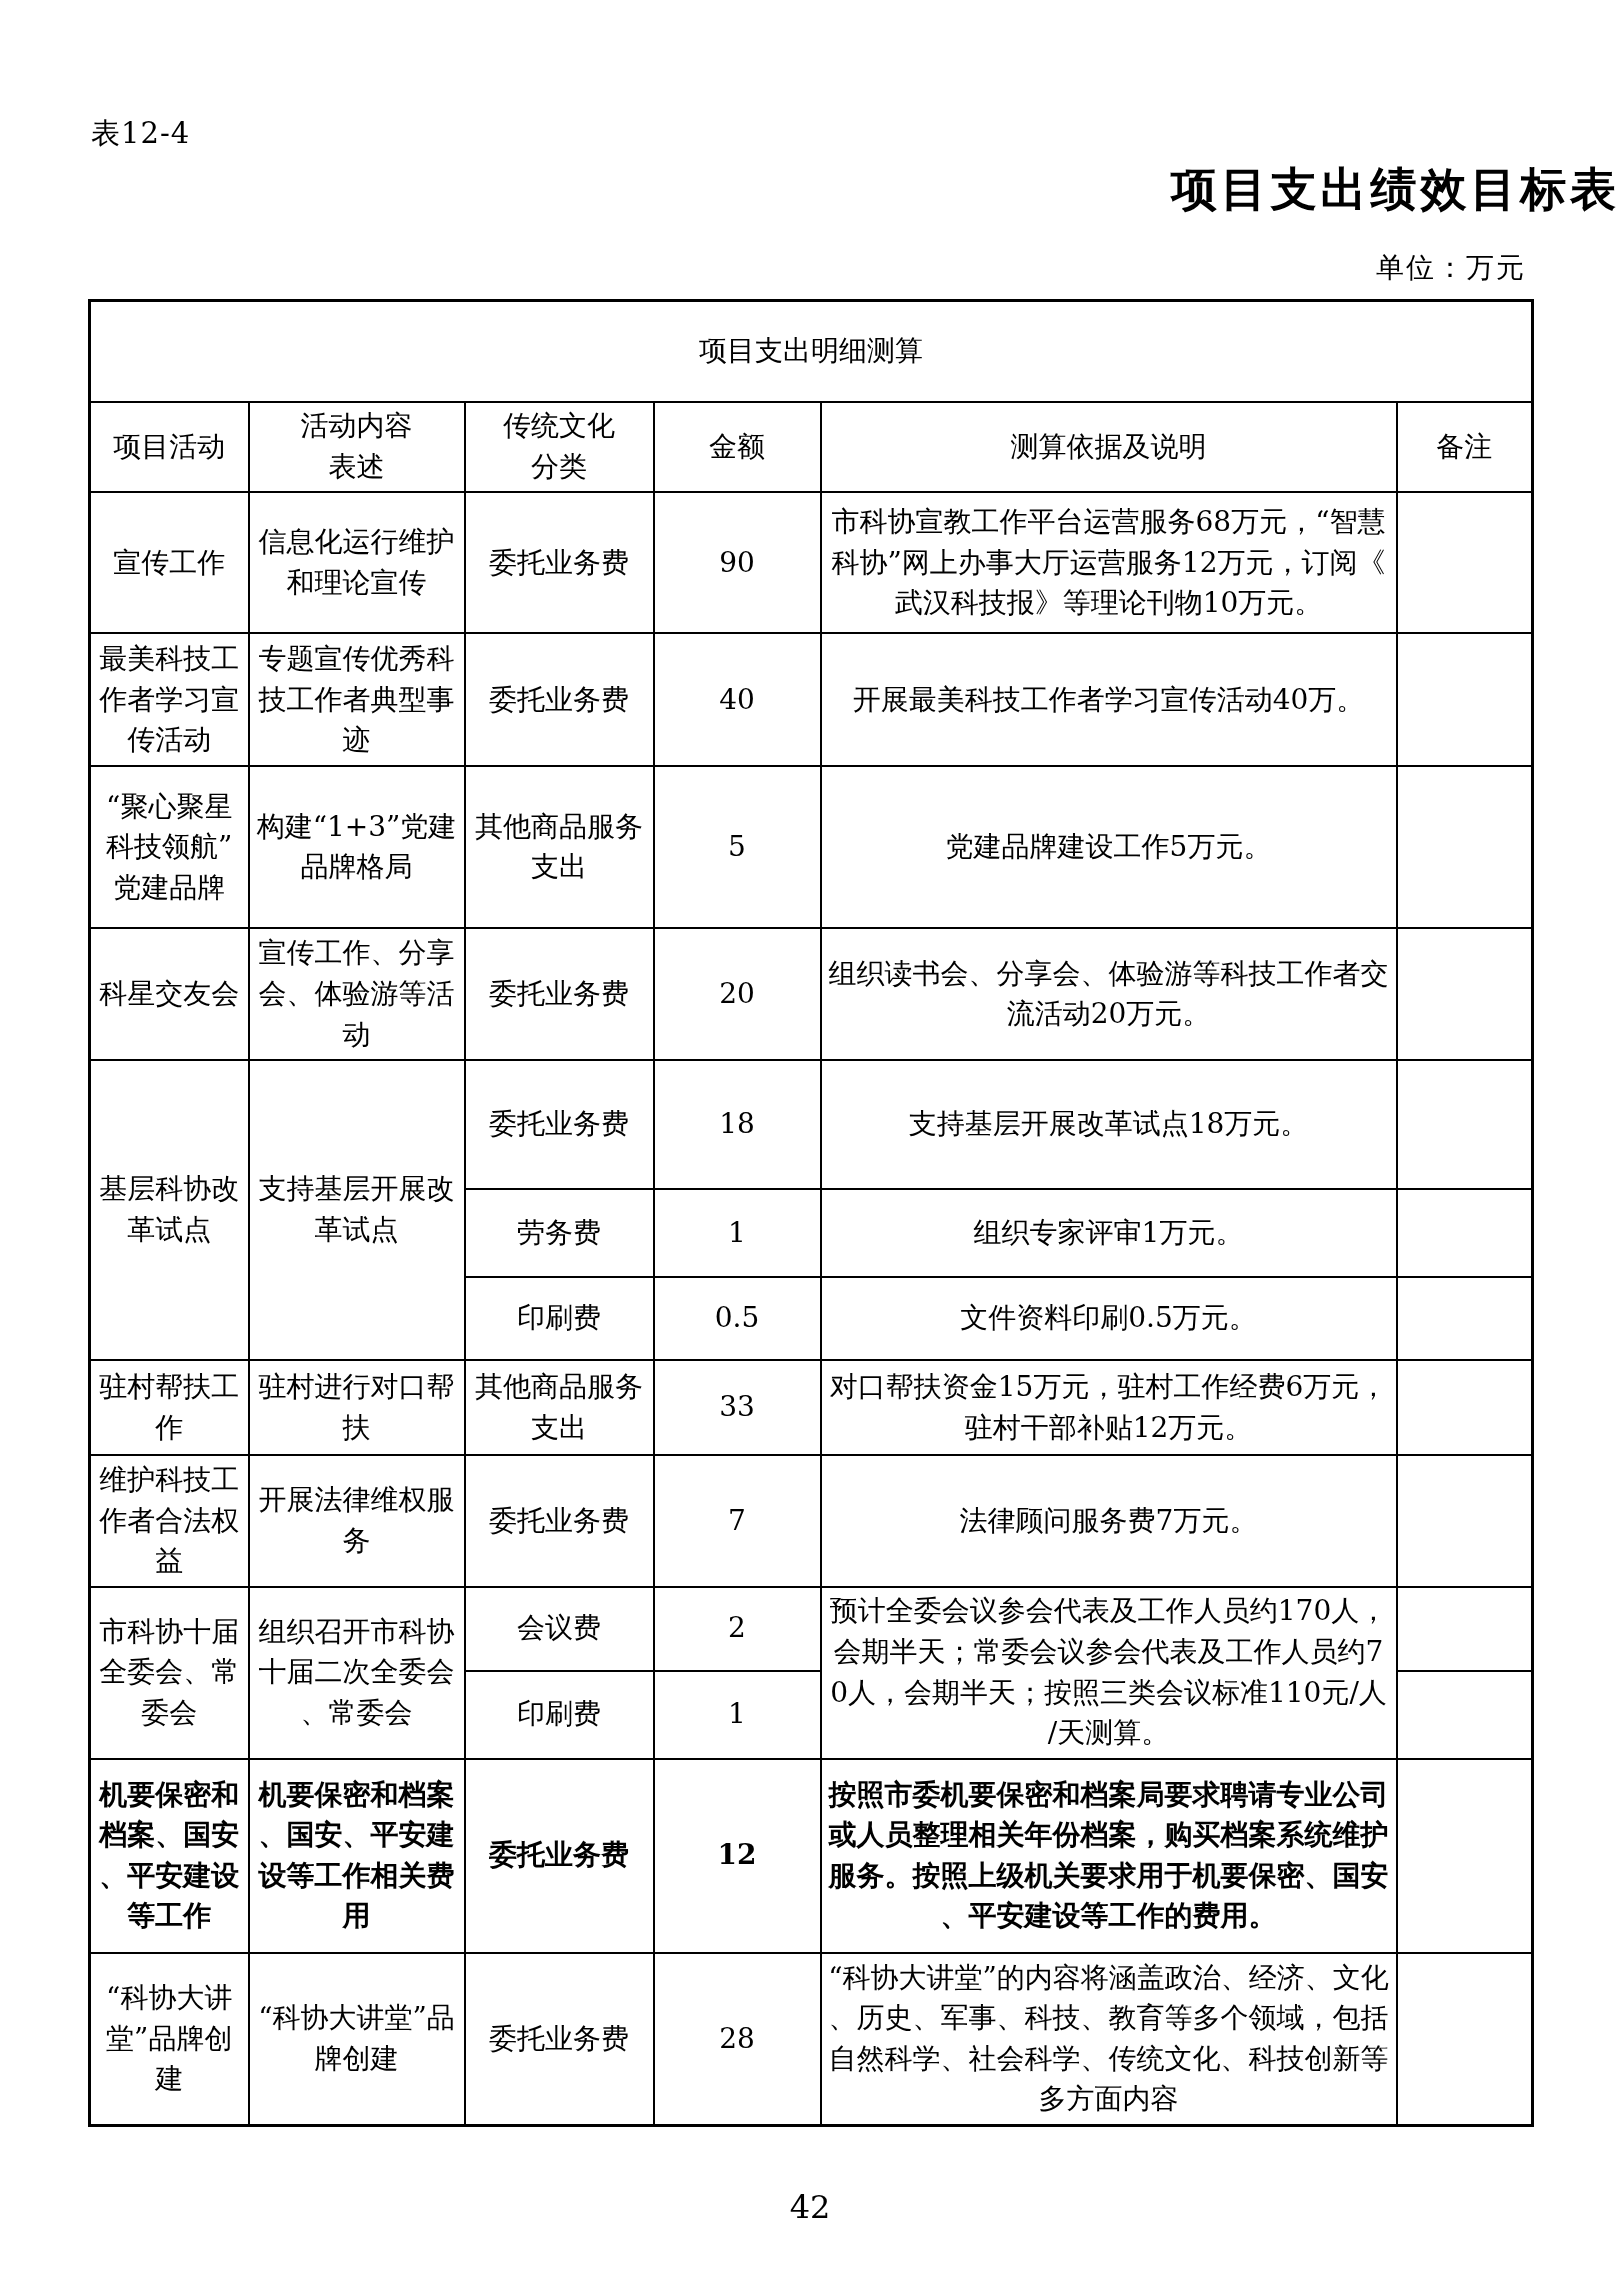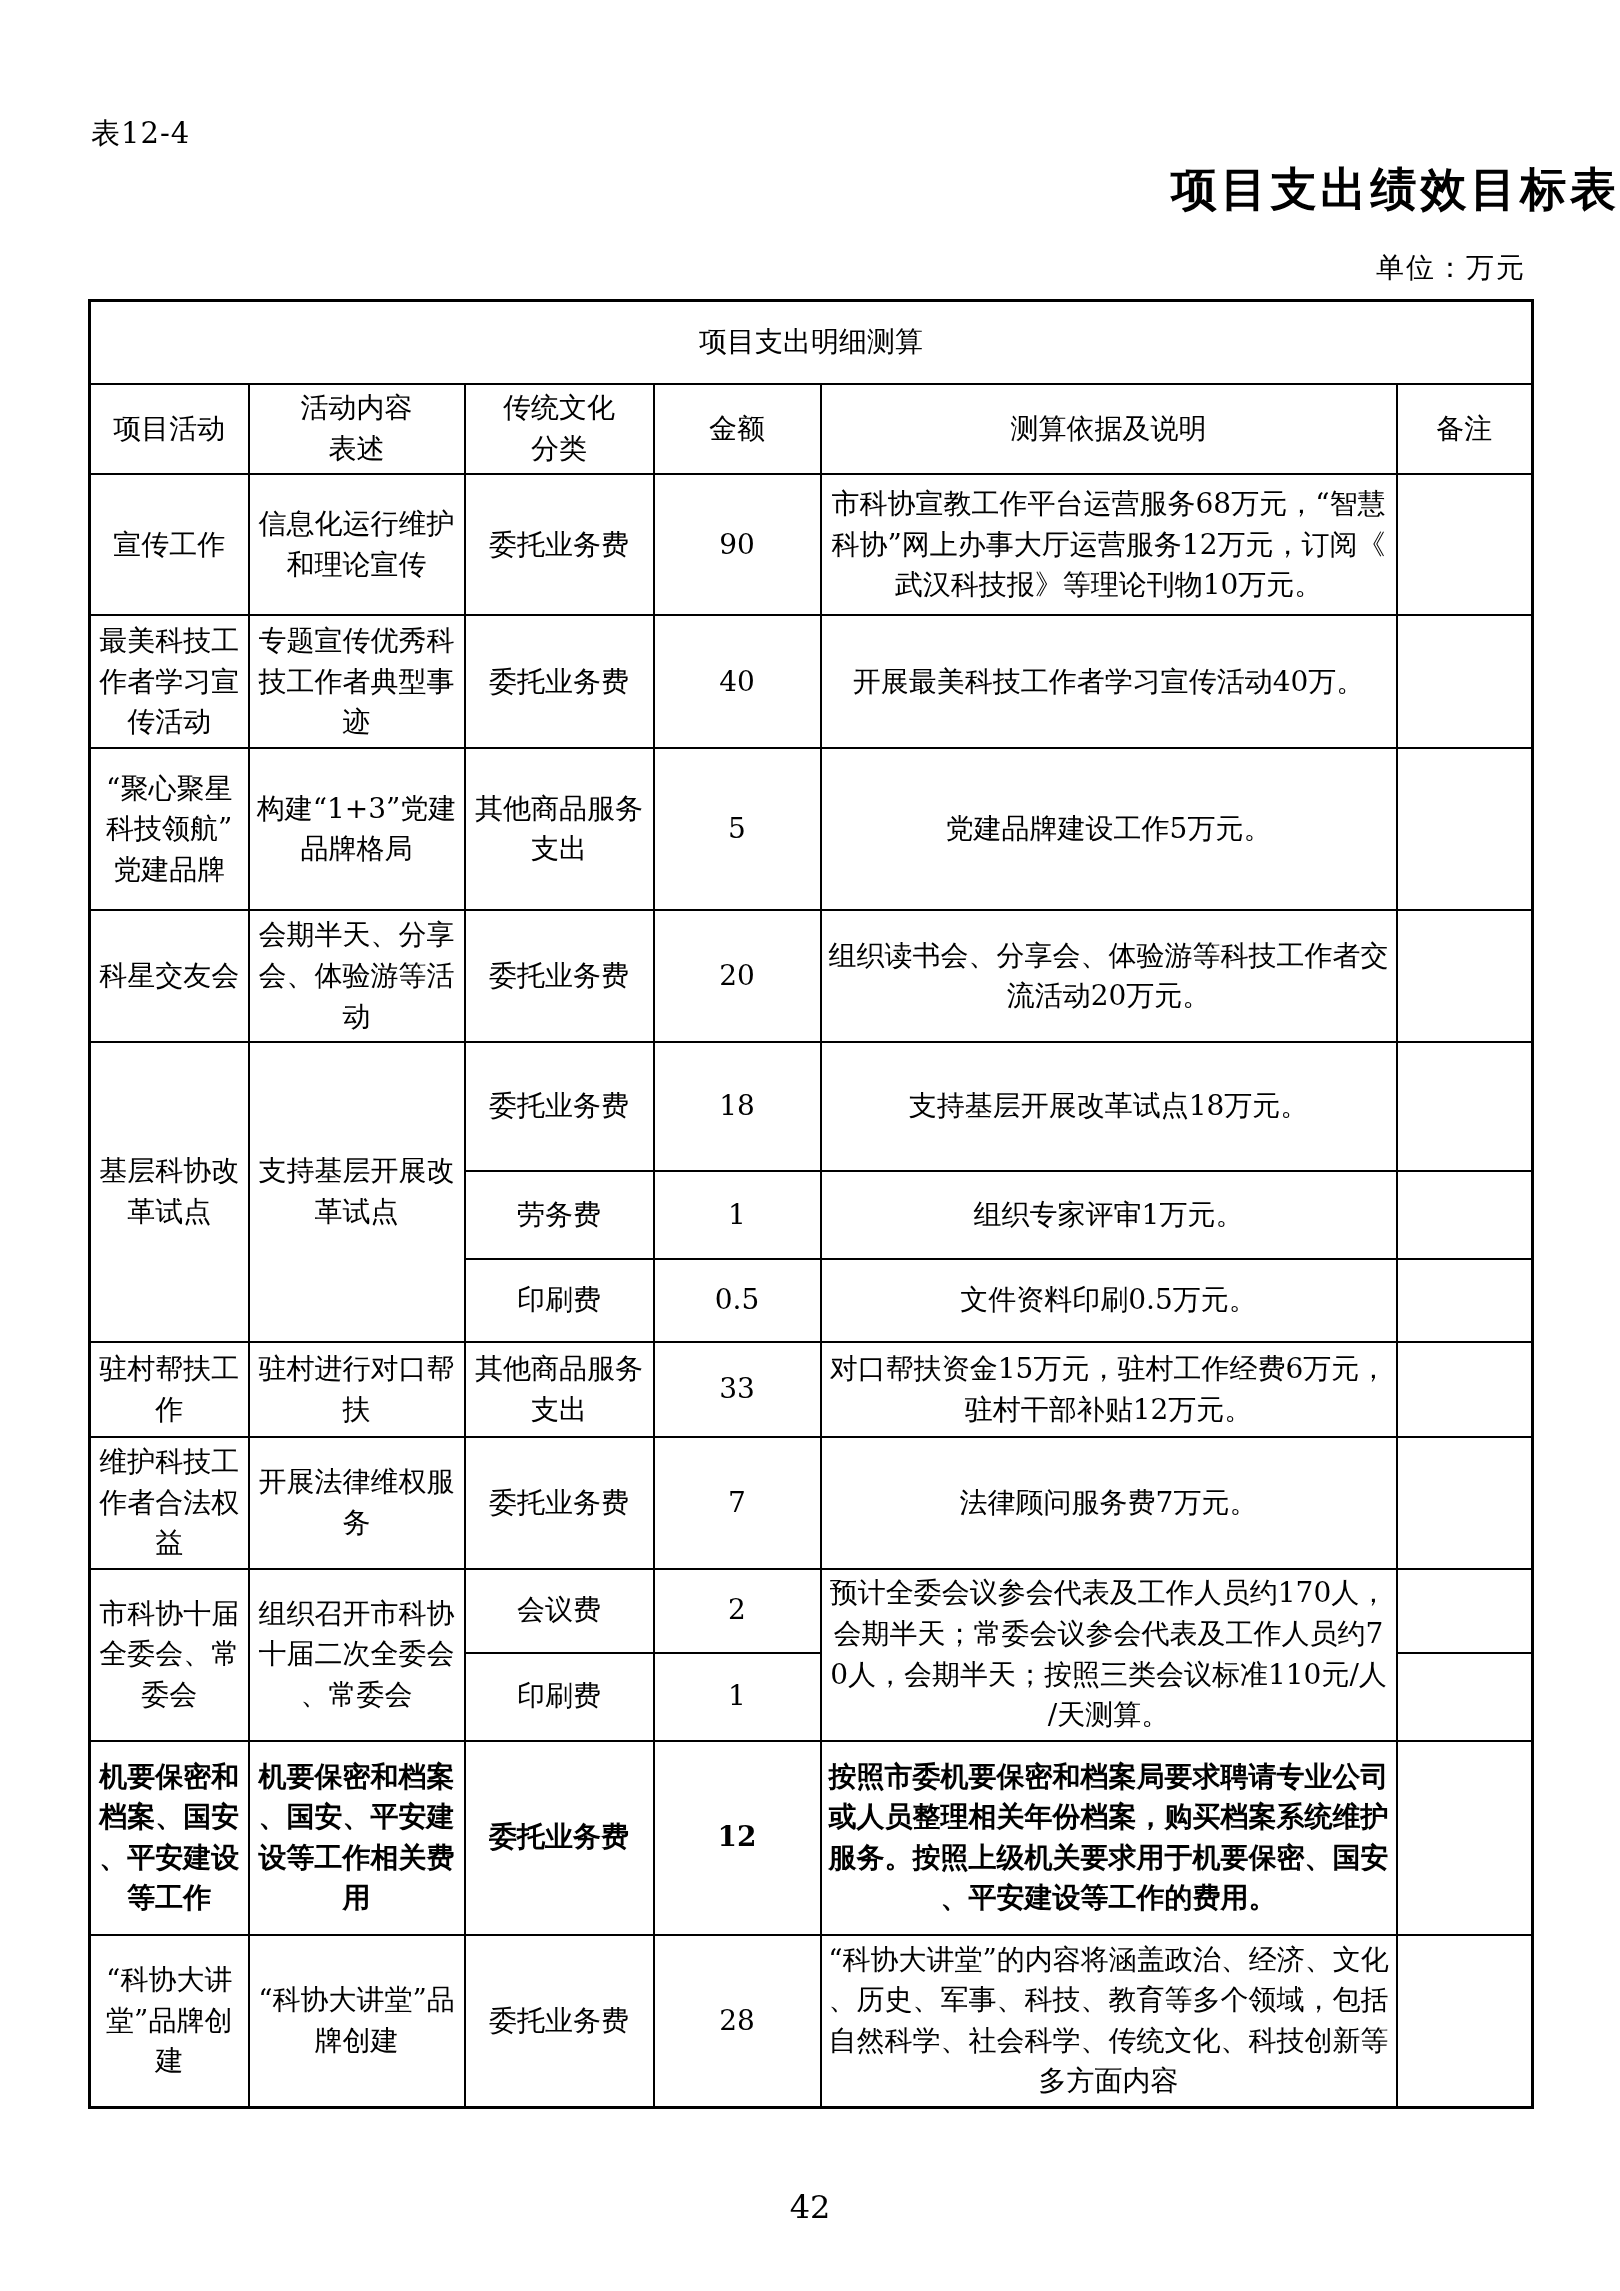--- a/index.html
+++ b/index.html
@@ -23,21 +23,21 @@
     border-top:2.9px solid #000;border-bottom:2.9px solid #000;
     text-align:center;vertical-align:middle;
     font-size:28px;line-height:1.45;padding:3.9px 5.9px;
     line-break:anywhere;word-break:break-all;
     font-family:"DejaVu Serif","Liberation Serif",serif;
   }
   td.basis{text-align:left;padding:5.9px 11.8px;}
   td.pre{white-space:pre-line;}
   td.num{font-size:29px;}
   
-  tr.h-section{height:83px;}
+  tr.h-section{height:101px;}
   tr.h-header{height:86px;}
   tr.h-r1{height:141px;}
   tr.h-r2{height:133px;}
   tr.h-r3{height:162px;}
   tr.h-r4{height:127px;}
   tr.h-g1a{height:129px;}
   tr.h-g1b{height:88px;}
   tr.h-g1c{height:83px;}
   tr.h-r8{height:95px;}
   tr.h-r9{height:107px;}
@@ -104,21 +104,21 @@
       <td>“聚心聚星科技领航”党建品牌</td>
       <td>构建“1+3”党建品牌格局</td>
       <td>其他商品服务支出</td>
       <td class="num">5</td>
       <td class="basis">党建品牌建设工作5万元。</td>
       <td></td>
     </tr>
 
     <tr class="h-r4">
       <td>科星交友会</td>
-      <td>会期半天、分享会、体验游等活动</td>
+      <td>宣传工作、分享会、体验游等活动</td>
       <td>委托业务费</td>
       <td class="num">20</td>
       <td class="basis">组织读书会、分享会、体验游等科技工作者交流活动20万元。</td>
       <td></td>
     </tr>
 
     <tr class="h-g1a">
       <td rowspan="3">基层科协改革试点</td>
       <td rowspan="3">支持基层开展改革试点</td>
       <td>委托业务费</td>

